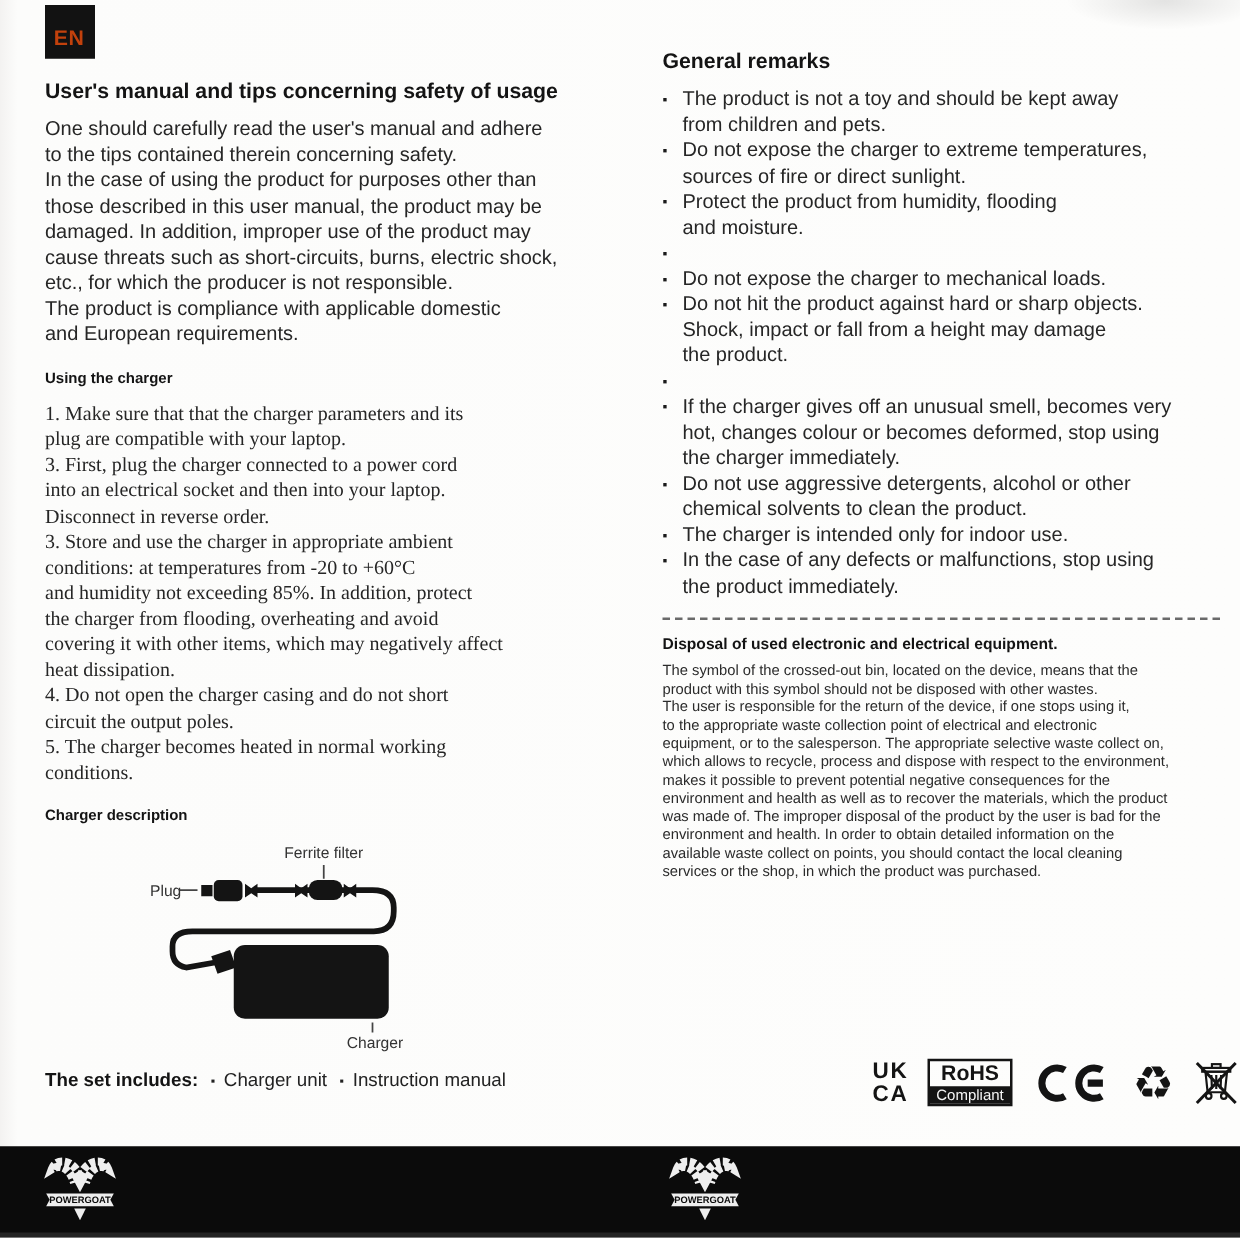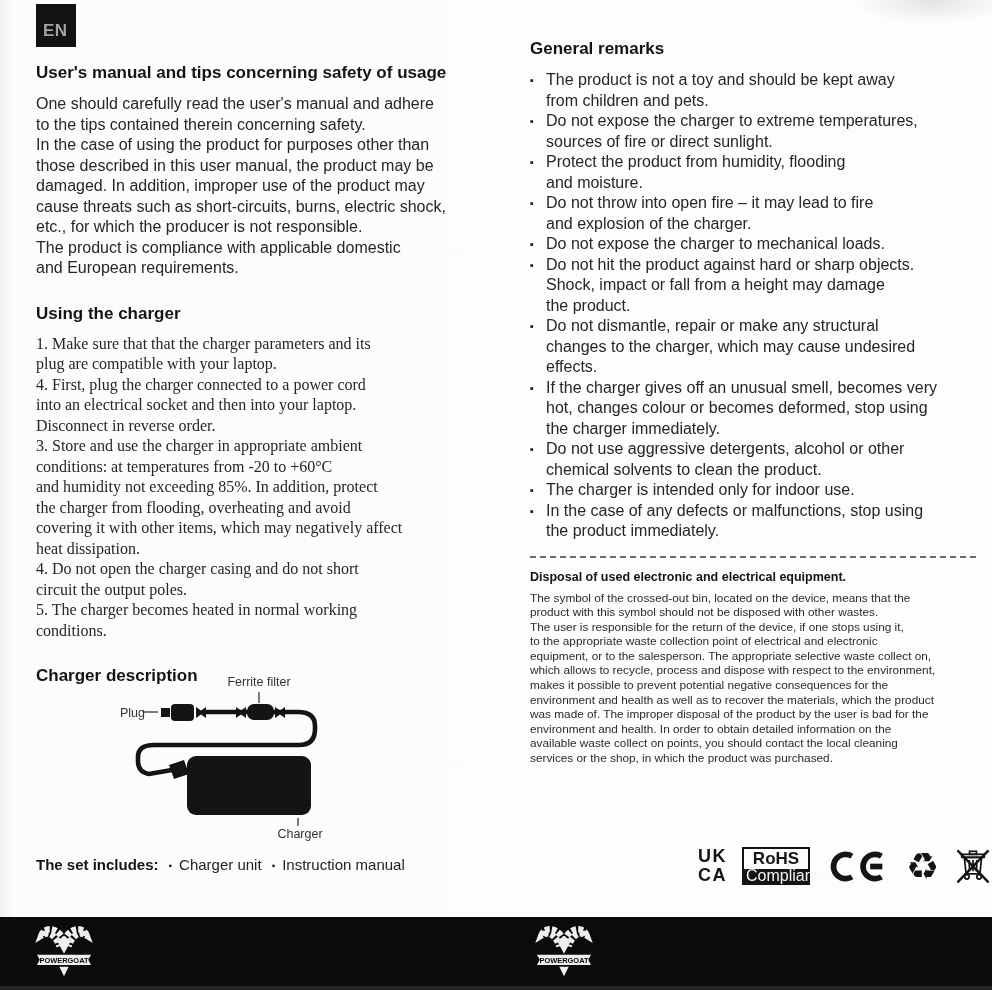--- a/index.html
+++ b/index.html
@@ -6,48 +6,48 @@
   body{font-family:"Liberation Sans", sans-serif; background:#888;}
   .page{
     position:relative; width:992px; height:990px; margin:0 auto;
     background:linear-gradient(90deg, #f3f2f1 0px, #fcfcfb 14px, #fdfdfc 100%);
     overflow:hidden; color:#262626;
   }
   .smudge{position:absolute; right:-20px; top:-22px; width:160px; height:46px;
     background:radial-gradient(ellipse at center, rgba(0,0,0,0.10), rgba(0,0,0,0) 70%);}
   .en-badge{
     position:absolute; left:36px; top:4px; width:40px; height:43px; background:#121212;
-    color:#a3a3a3; font-weight:bold; font-size:17px; display:flex; align-items:flex-end;
+    color:#c2410c; font-weight:bold; font-size:17px; display:flex; align-items:flex-end;
     justify-content:flex-start; padding:0 0 6px 7px; box-sizing:border-box; letter-spacing:.5px;
   }
   .col-left{position:absolute; left:36px; top:62px; width:472px;}
   .col-right{position:absolute; left:530px; top:38px; width:446px;}
   h1{font-size:17px; font-weight:bold; color:#141414; margin:0 0 10px 0; line-height:22px;}
-  h2{font-size:17px; font-weight:bold; color:#141414; margin:24px 0 9px 0; line-height:22px;}
+  h2{font-size:12px; font-weight:bold; color:#141414; margin:12px 0 9px 0; line-height:22px;}
   .body-text{font-size:16px; line-height:20.5px; white-space:pre-line; margin:0;}
   .steps p{font-size:16px; line-height:20.5px; white-space:pre-line; margin:0;font-family:Liberation Serif, serif;}
   .bullets{margin:0; padding:0; list-style:none;}
   .bullets li{display:flex; font-size:16px; line-height:20.5px; margin:0;}
   .bullets .bt{flex:0 0 16px; font-size:11px; line-height:20.5px; color:#1a1a1a;}
   .bullets .tx{white-space:pre-line;}
   .dashed-divider{border:none; border-top:2px dashed #6a6a6a; margin:14px 0 12px 0;}
   .disposal-heading{font-size:12.5px; font-weight:bold; color:#141414; margin:0 0 7px 0;}
   .disposal-body{font-size:11.8px; line-height:14.6px; white-space:pre-line; margin:0; color:#2b2b2b;}
   .diagram-wrap{position:absolute; left:112px; top:666px;}
   .dlabel{font-size:12.5px; fill:#333; font-family:"Liberation Sans",sans-serif;}
   .dthin{stroke:#444; stroke-width:1.4;}
   .cable{stroke:#141414; stroke-width:4.6; fill:none; stroke-linecap:round;}
   .set-includes{position:absolute; left:36px; top:856px; font-size:15px; color:#222;}
   .set-includes b{color:#141414;}
   .set-includes .bt{font-size:10px; vertical-align:1px; margin:0 7px 0 10px;}
   .marks{position:absolute; left:698px; top:846px; display:flex; align-items:center; gap:15px;}
   .ukca{font-weight:bold; font-size:18px; line-height:19px; color:#141414; letter-spacing:1.5px;}
   .rohs{border:2.5px solid #141414; width:64px; text-align:center;}
   .rohs-top{font-weight:bold; font-size:17px; line-height:20px; color:#141414;}
-  .rohs-bottom{background:#141414; color:#f5f5f5; font-size:16px; line-height:14px; padding:0 2px;}
+  .rohs-bottom{background:#141414; color:#f5f5f5; font-size:12px; line-height:14px; padding:0 2px;}
   .recycle{font-size:37px; line-height:37px; color:#141414;}
   .footer-band{position:absolute; left:0; top:917px; width:992px; height:73px; background:#0b0b0b;text-align:center;}
   .footer-band::after{content:""; position:absolute; left:0; bottom:0; width:100%; height:4px; background:#242424;}
   .logo{position:absolute; top:6px;}
   .logo.l1{left:34px;} .logo.l2{left:534px;}
 </style>
 </head>
 <body>
 
 <div class="page">
@@ -64,21 +64,21 @@
 damaged. In addition, improper use of the product may
 cause threats such as short-circuits, burns, electric shock,
 etc., for which the producer is not responsible.
 The product is compliance with applicable domestic
 and European requirements.</p>
 
     <h2>Using the charger</h2>
     <div class="steps">
       <p>1. Make sure that that the charger parameters and its
 plug are compatible with your laptop.</p>
-      <p>4. First, plug the charger connected to a power cord
+      <p>3. First, plug the charger connected to a power cord
 into an electrical socket and then into your laptop.
 Disconnect in reverse order.</p>
       <p>3. Store and use the charger in appropriate ambient
 conditions: at temperatures from -20 to +60°C
 and humidity not exceeding 85%. In addition, protect
 the charger from flooding, overheating and avoid
 covering it with other items, which may negatively affect
 heat dissipation.</p>
       <p>4. Do not open the charger casing and do not short
 circuit the output poles.</p>
@@ -126,38 +126,33 @@
           <span class="tx">Do not expose the charger to extreme temperatures,
 sources of fire or direct sunlight.</span>
         </li>
       <li>
           <span class="bt">▪</span>
           <span class="tx">Protect the product from humidity, flooding
 and moisture.</span>
         </li>
       <li>
           <span class="bt">▪</span>
-          <span class="tx">Do not throw into open fire – it may lead to fire
-and explosion of the charger.</span>
         </li>
       <li>
           <span class="bt">▪</span>
           <span class="tx">Do not expose the charger to mechanical loads.</span>
         </li>
       <li>
           <span class="bt">▪</span>
           <span class="tx">Do not hit the product against hard or sharp objects.
 Shock, impact or fall from a height may damage
 the product.</span>
         </li>
       <li>
           <span class="bt">▪</span>
-          <span class="tx">Do not dismantle, repair or make any structural
-changes to the charger, which may cause undesired
-effects.</span>
         </li>
       <li>
           <span class="bt">▪</span>
           <span class="tx">If the charger gives off an unusual smell, becomes very
 hot, changes colour or becomes deformed, stop using
 the charger immediately.</span>
         </li>
       <li>
           <span class="bt">▪</span>
           <span class="tx">Do not use aggressive detergents, alcohol or other

